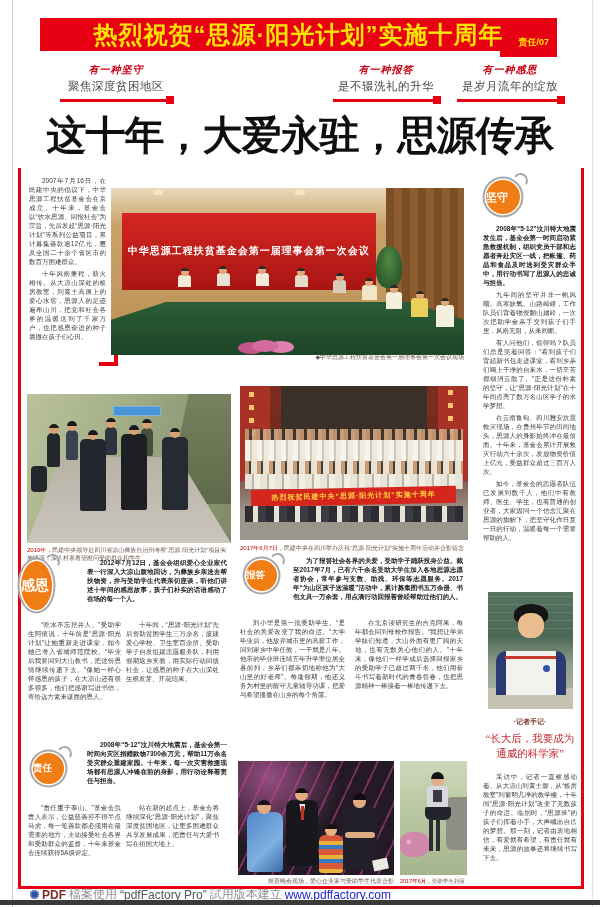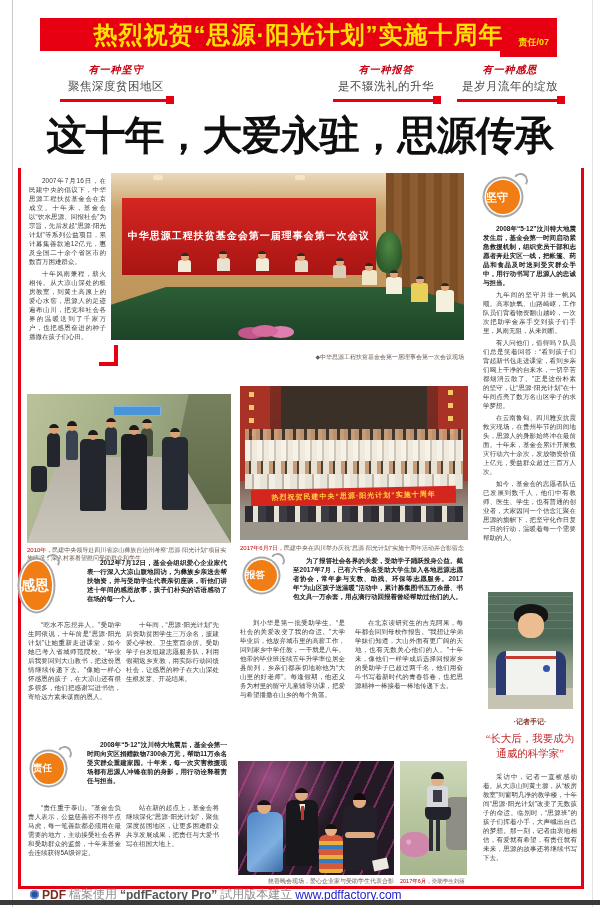--- a/index.html
+++ b/index.html
@@ -59,21 +59,21 @@
   .notes-label{position:absolute;left:483px;top:717px;width:94px;text-align:center;
          font-size:7px;color:#8a4038;font-weight:bold;}
   .quote{position:absolute;left:481px;top:731px;width:98px;text-align:center;
          font-family:"Liberation Serif","DejaVu Serif",serif;font-weight:normal;
          font-size:10.5px;line-height:15px;color:#c3272b;}
   
   .pdf-note{position:absolute;left:30px;top:889px;height:11px;display:flex;align-items:center;
          gap:3px;font-size:12px;color:#8f8f8f;white-space:nowrap;}
   .pdf-icon{width:9px;height:9px;border-radius:50%;background:#2a52a0;box-shadow:inset 0 0 0 1.5px #6d8cc8;}
   .pdf-brand{color:#7b2b20;font-weight:bold;}
-  .pdf-prod{color:#555;font-weight:bold;}
+  .pdf-prod{color:#555;font-weight:normal;}
   .pdf-link{color:#2222cc;text-decoration:underline;}
 </style>
 </head>
 <body>
 
 <div class="sheet">
 
   <div class="edge-left"></div>
   <div class="edge-right"></div>
 
@@ -102,21 +102,21 @@
   <div class="headline">这十年，大爱永驻，思源传承</div>
 
   <div class="frame"></div>
   <div class="bracket"></div>
 
   <div class="txt" style="left:29px;top:176px;width:77px;height:212px;">
     <p>2007年7月16日，在民建中央的倡议下，中华思源工程扶贫基金会在京成立。十年来，基金会以“饮水思源、回报社会”为宗旨，先后发起“思源·阳光计划”等系列公益项目，累计募集善款逾12亿元，惠及全国二十余个省区市的数百万困难群众。</p>
     <p>十年风雨兼程，薪火相传。从大凉山深处的板房教室，到黄土高原上的爱心水窖，思源人的足迹遍布山川，把党和社会各界的温暖送到了千家万户，也把感恩奋进的种子播撒在孩子们心田。</p>
   </div>
 
-  <div class="photo" style="left:111px;top:173px;width:353px;height:167px;background:linear-gradient(180deg,#ead9bd 0%,#caa268 22%,#b98f55 100%);">
+  <div class="photo" style="left:111px;top:188px;width:353px;height:167px;background:linear-gradient(180deg,#ead9bd 0%,#caa268 22%,#b98f55 100%);">
     <div class="abs" style="right:0;top:0;width:22%;height:80%;background:repeating-linear-gradient(90deg,#7c4f27 0 8px,#8d5c30 8px 16px);"></div>
     <div class="abs" style="left:12%;top:1%;width:10px;height:5px;background:#f5e6c0;border-radius:2px;"></div>
     <div class="abs" style="left:52%;top:1%;width:10px;height:5px;background:#f5e6c0;border-radius:2px;"></div>
     <div class="abs" style="left:3%;top:15%;width:72%;height:46%;background:linear-gradient(180deg,#d52622,#a81513);display:flex;align-items:center;justify-content:center;">
       <span style="color:#fff;font-size:10px;letter-spacing:1px;white-space:nowrap;font-weight:bold;">中华思源工程扶贫基金会第一届理事会第一次会议</span>
     </div>
     <div class="abs" style="left:75%;top:35%;width:26px;height:42px;background:radial-gradient(ellipse at 50% 35%,#4f8a44,#2e5a2c 70%);border-radius:50% 50% 40% 40%;"></div>
     <div class="abs" style="left:0;bottom:0;width:100%;height:32%;background:linear-gradient(180deg,#2c5e36,#1d4427);clip-path:polygon(0 34%,16% 0,84% 0,100% 34%,100% 100%,0 100%);"></div>
     <div class="abs" style="left:40%;bottom:2%;width:26px;height:12px;background:#d56a9e;border-radius:50%;box-shadow:-14px 2px 0 #c2558c,16px 1px 0 #de7fb0;"></div>
     <div class="sit" style="left:19%;top:52%;width:13px;height:12px;background:#f3ead8;"></div>

